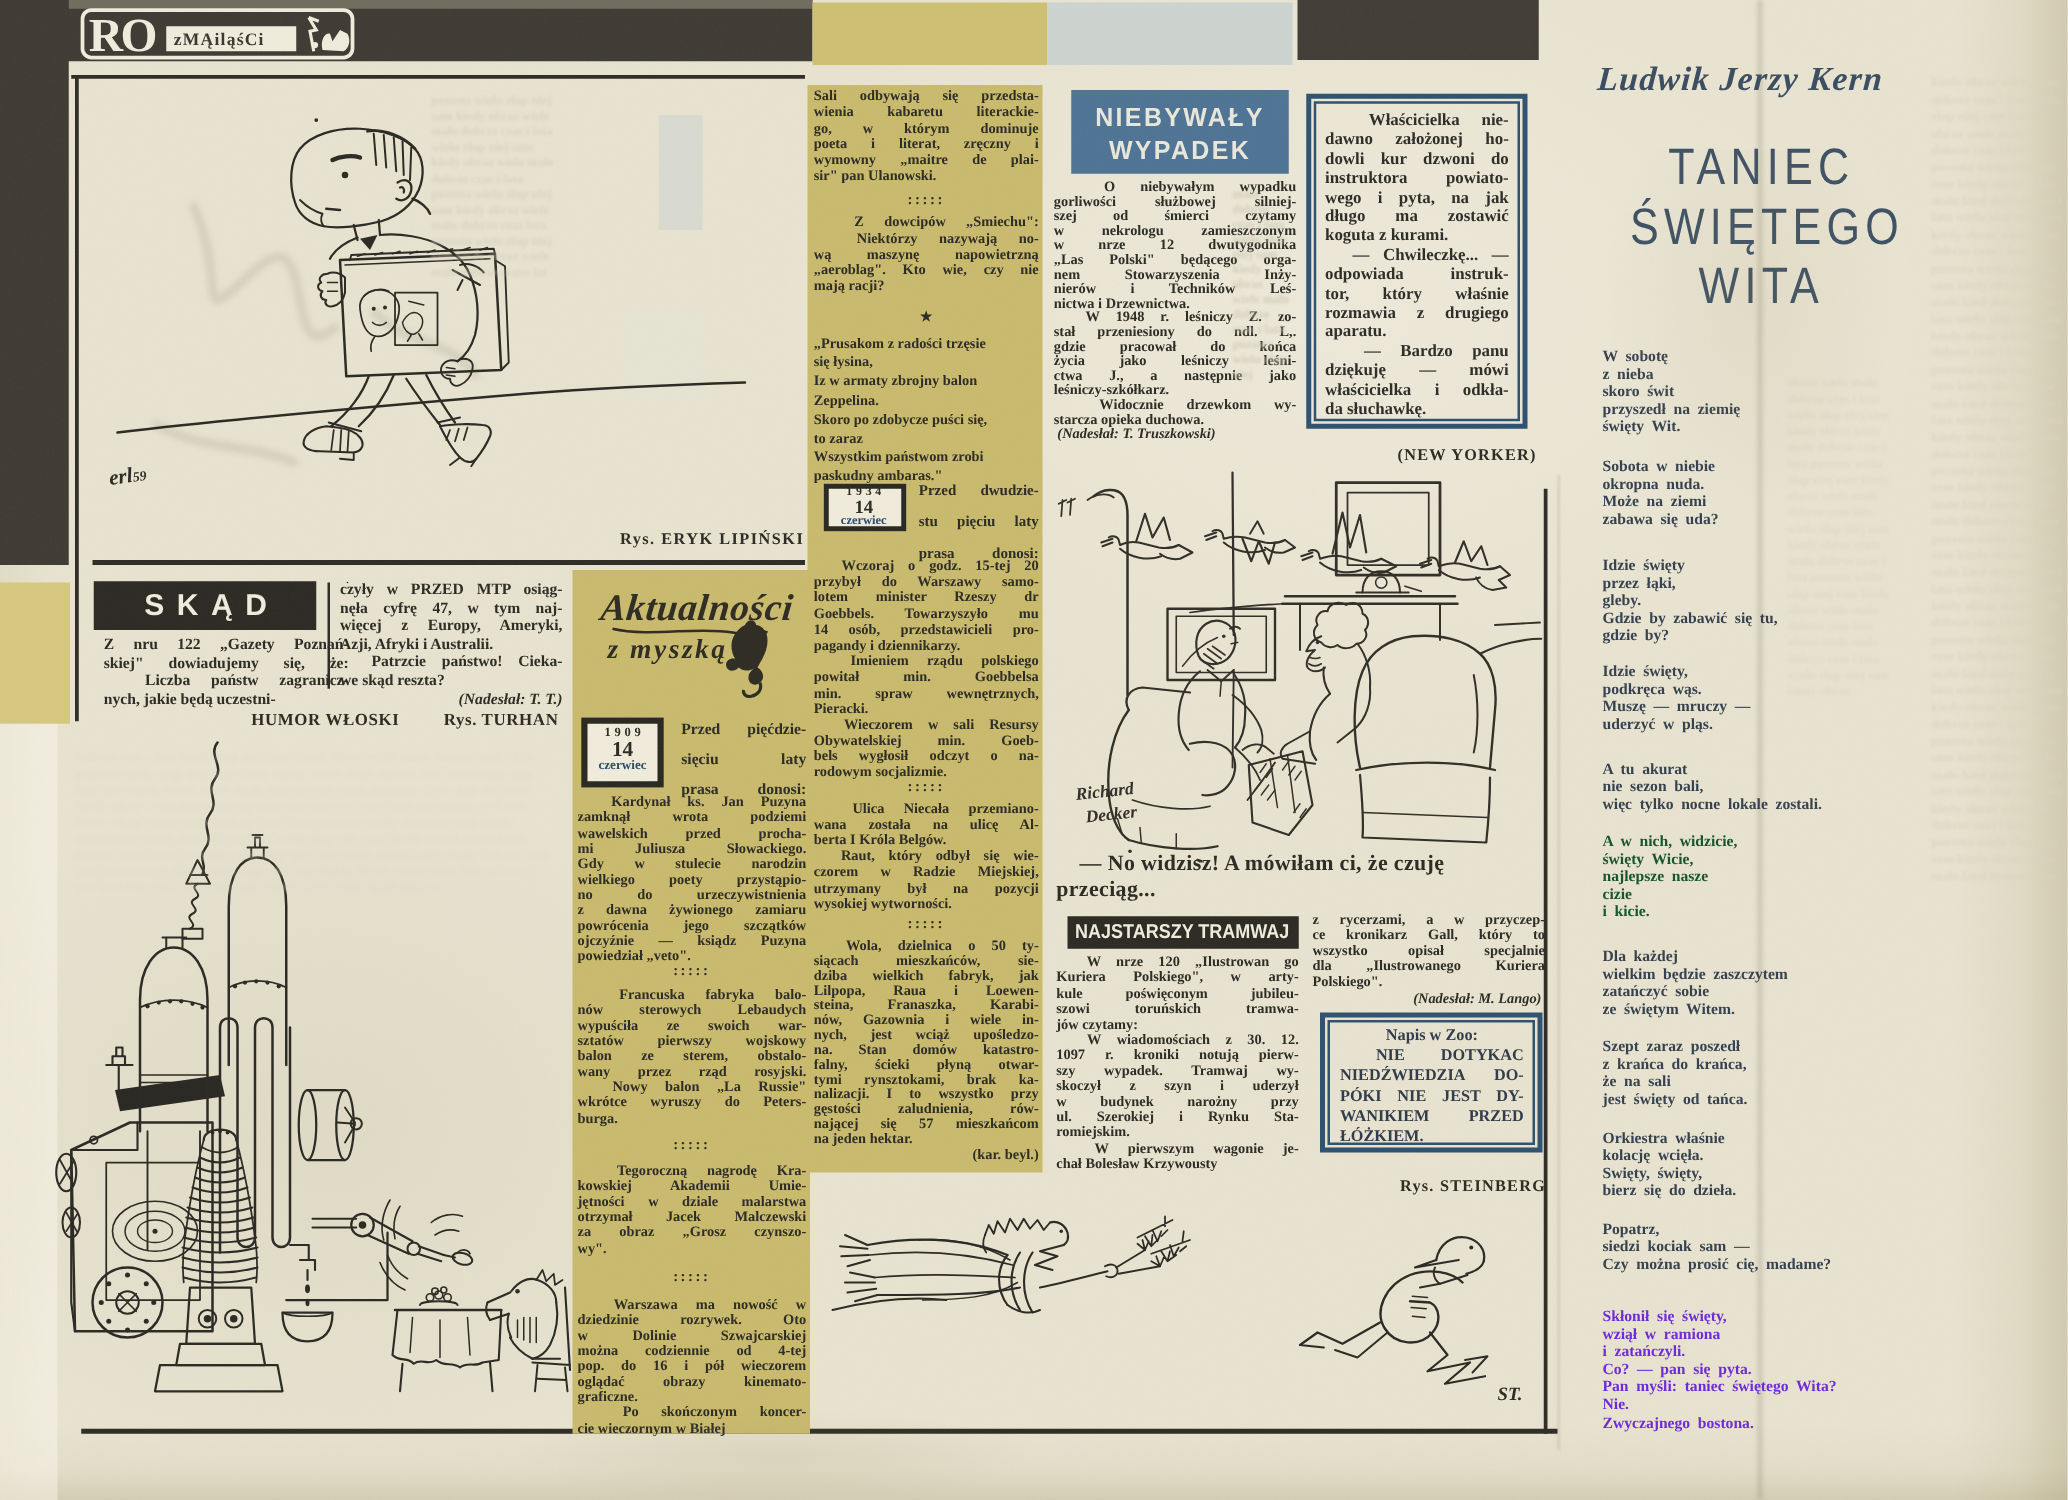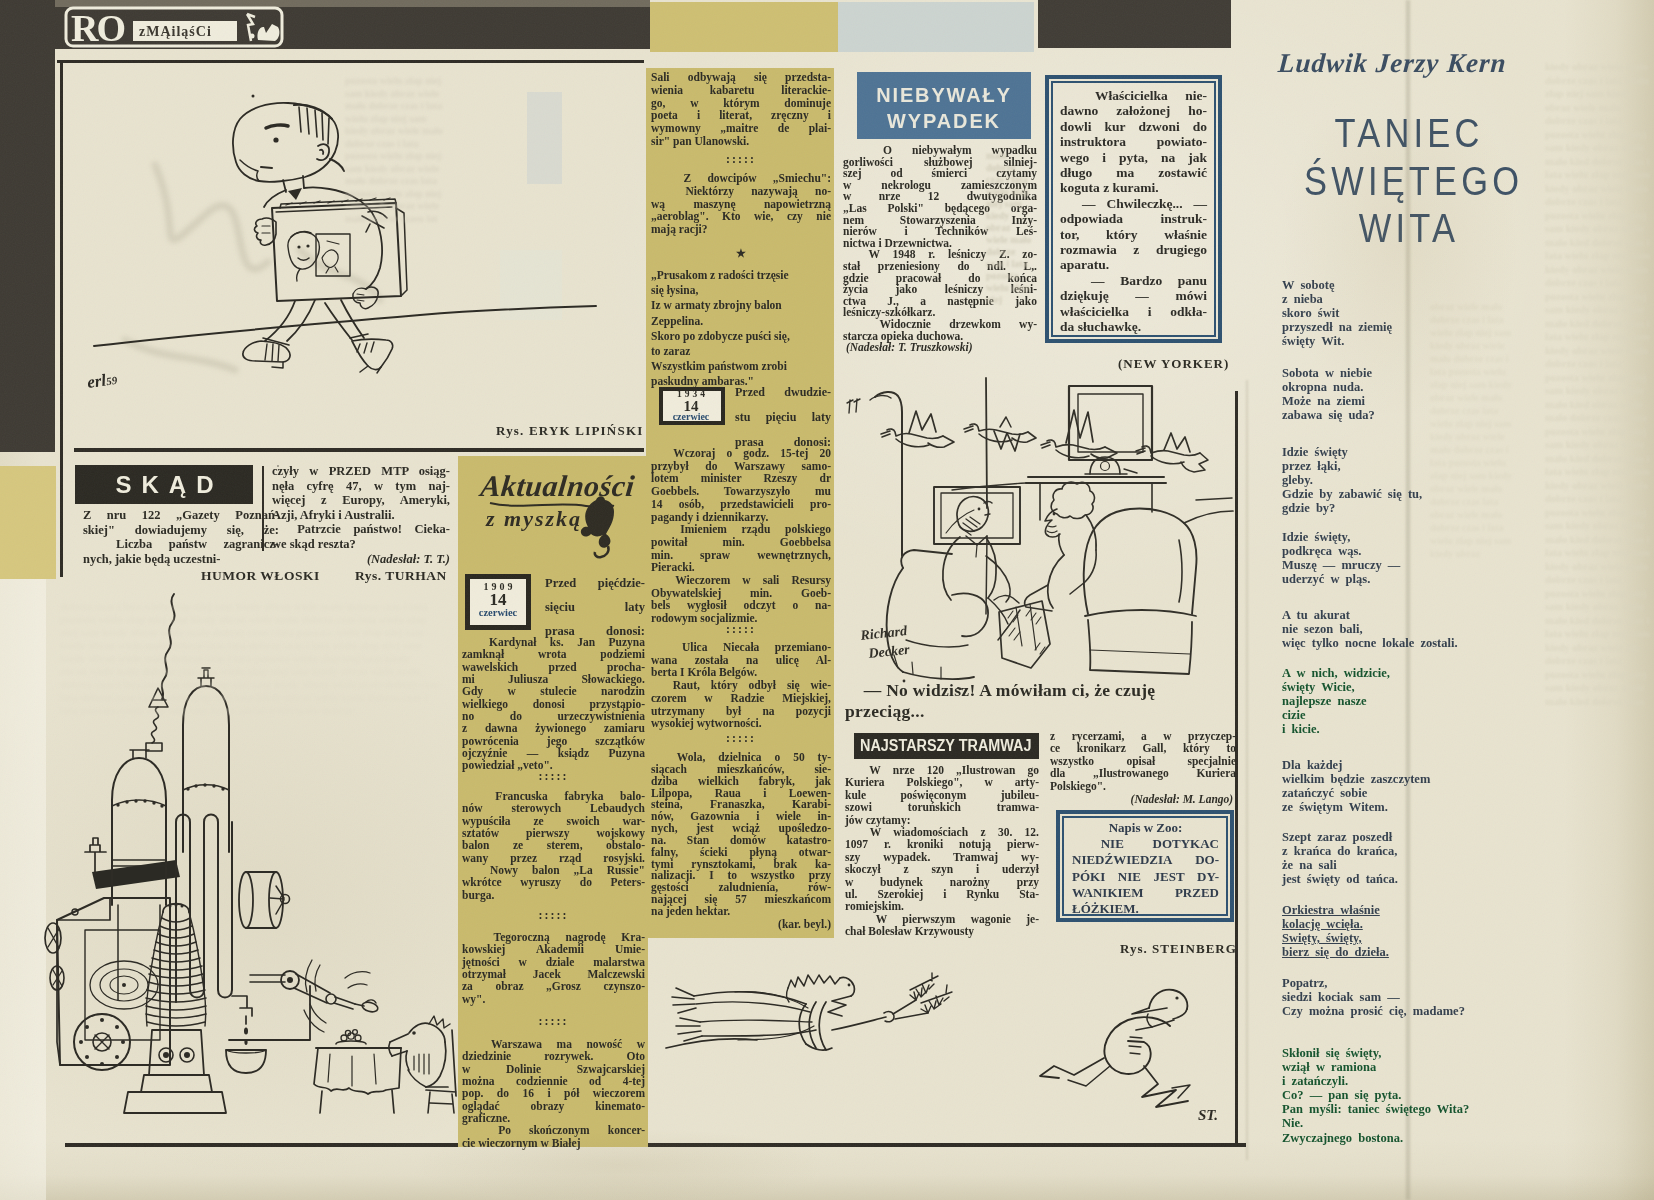--- a/index.html
+++ b/index.html
@@ -115,21 +115,21 @@
 <div class="fl" style="margin-top:9px;">sięciu&nbsp;laty</div>
 <div class="fl" style="margin-top:9px;">prasa&nbsp;donosi:</div>
 </div>
 
 <div class="txt j" style="left:462px;top:636px;width:183px;font-size:11.5px;line-height:12.35px;">
 <div class="fl">&nbsp;&nbsp;Kardynał ks. Jan Puzyna</div>
 <div class="fl">zamknął wrota podziemi</div>
 <div class="fl">wawelskich przed procha-</div>
 <div class="fl">mi Juliusza Słowackiego.</div>
 <div class="fl">Gdy w stulecie narodzin</div>
-<div class="fl">wielkiego donosi przystąpio-</div>
+<div class="fl">wielkiego poety przystąpio-</div>
 <div class="fl">no do urzeczywistnienia</div>
 <div class="fl">z dawna żywionego zamiaru</div>
 <div class="fl">powrócenia jego szczątków</div>
 <div class="fl">ojczyźnie — ksiądz Puzyna</div>
 <div>powiedział „veto".</div>
 </div>
 <div class="txt sep" style="left:462px;top:769px;width:183px;font-size:12px;">:::::</div>
 
 <div class="txt j" style="left:462px;top:790px;width:183px;font-size:11.5px;line-height:12.35px;">
 <div class="fl">&nbsp;&nbsp;Francuska fabryka balo-</div>
@@ -398,34 +398,34 @@
 <div>ze świętym Witem.</div>
 </div>
 
 <div class="txt" style="left:1282px;top:830px;width:270px;font-size:12.5px;line-height:14.1px;color:#333f4d;word-spacing:3px;">
 <div>Szept zaraz poszedł</div>
 <div>z krańca do krańca,</div>
 <div>że na sali</div>
 <div>jest święty od tańca.</div>
 </div>
 
-<div class="txt" style="left:1282px;top:903px;width:270px;font-size:12.5px;line-height:14.1px;color:#333f4d;word-spacing:3px;text-decoration:underline;">
+<div class="txt" style="left:1282px;top:903px;width:270px;font-size:12.5px;line-height:14.1px;color:#333f4d;word-spacing:3px;">
 <div>Orkiestra właśnie</div>
 <div>kolację wcięła.</div>
 <div>Swięty, święty,</div>
 <div>bierz się do dzieła.</div>
 </div>
 
 <div class="txt" style="left:1282px;top:976px;width:270px;font-size:12.5px;line-height:14.1px;color:#333f4d;word-spacing:3px;">
 <div>Popatrz,</div>
 <div>siedzi kociak sam —</div>
 <div>Czy można prosić cię, madame?</div>
 </div>
 
-<div class="txt" style="left:1282px;top:1046px;width:270px;font-size:12.5px;line-height:14.1px;color:#14532d;word-spacing:3px;">
+<div class="txt" style="left:1282px;top:1046px;width:270px;font-size:12.5px;line-height:14.1px;color:#6d28d9;word-spacing:3px;">
 <div>Skłonił się święty,</div>
 <div>wziął w ramiona</div>
 <div>i zatańczyli.</div>
 <div>Co? — pan się pyta.</div>
 <div>Pan myśli: taniec świętego Wita?</div>
 <div>Nie.</div>
 <div>Zwyczajnego bostona.</div>
 </div>
 
 <svg style="left:0;top:0;width:660px;height:470px;filter:blur(2.5px);opacity:.6;" viewBox="0 0 660 470" fill="none" stroke="#c8c3ae" stroke-width="7" stroke-linecap="round">

